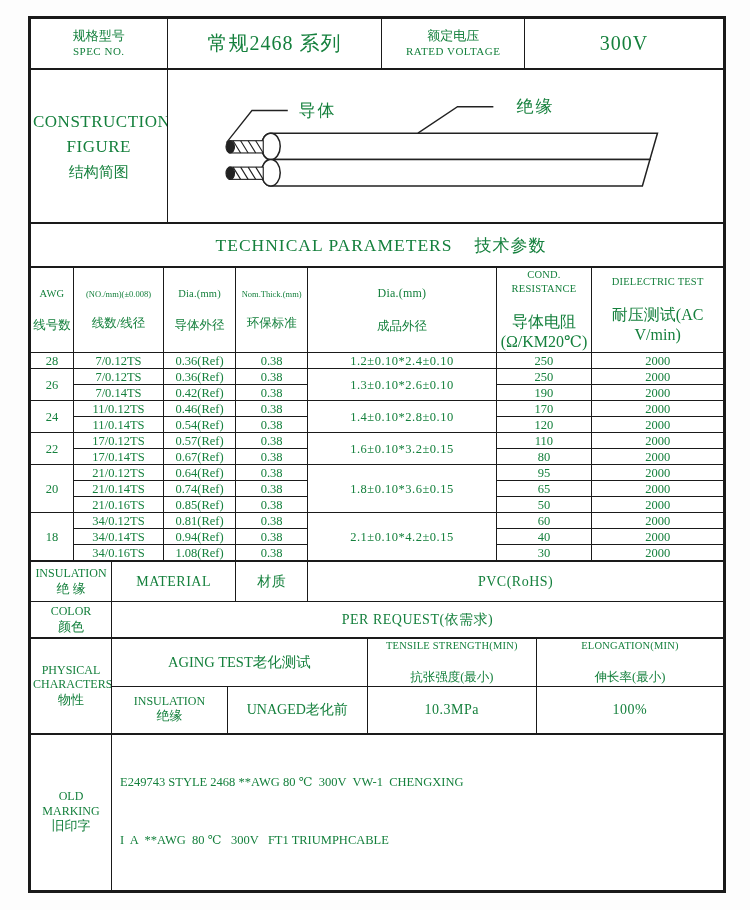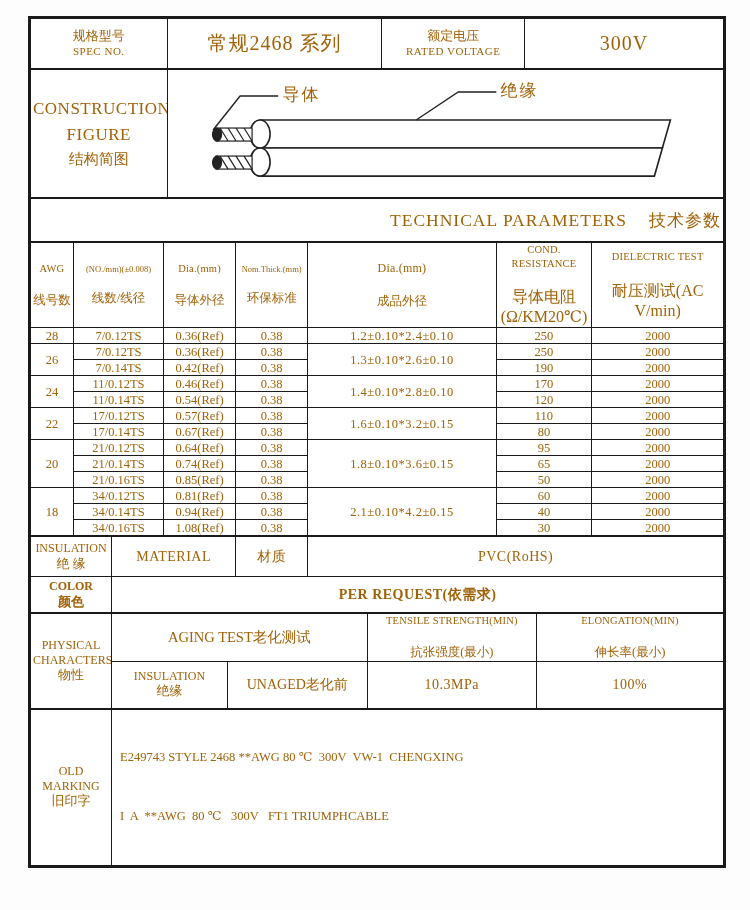--- a/index.html
+++ b/index.html
@@ -1,37 +1,37 @@
 <!DOCTYPE html>
 <html><head>
 <meta charset="utf-8">
 <style>
   html,body { margin:0; padding:0; }
   .page { position:relative; width:750px; height:910px; background:#fdfdfd;
-          font-family:"Liberation Serif","DejaVu Serif",serif; color:#a16207; overflow:hidden; }
+          font-family:"Liberation Serif","DejaVu Serif",serif; color:#15803d; overflow:hidden; }
   .doc { position:absolute; left:28px; top:16px; width:694px; border:2px solid #1a1a1a; background:#fff; }
   table { border-collapse:collapse; table-layout:fixed; width:100%; }
   td { border:1.5px solid #1a1a1a; text-align:center; vertical-align:middle; padding:0 2px; overflow:hidden; }
   .lbl-en { font-size:11px; line-height:1.25; letter-spacing:0.5px; }
   .lbl-zh { font-size:13px; line-height:1.3; }
   .big    { font-size:20px; letter-spacing:1px; }
   .r1 { height:50px; } .r2 { height:52px; }
   .fig-row { height:125px; }
   .title-row { height:43px; }
-  .title-cell { text-align:right; padding-left:10px; font-size:17.5px; letter-spacing:1px; }
+  .title-cell { text-align:center; padding-left:10px; font-size:17.5px; letter-spacing:1px; }
   .title-zh { margin-left:22px; font-size:17px; }
   .hdr { height:44px; }
   .h-en { font-size:10.5px; line-height:1.3; letter-spacing:0.2px; }
   .h-zh { font-size:12.5px; line-height:1.25;margin-top:17px; }
   .h-tiny { font-size:8.5px; letter-spacing:0; }
   .drow { height:16px; }
   .drow td { font-size:12.5px; line-height:1; }
   .odia { font-size:14px; letter-spacing:0.5px; }
   .mrow { height:40px; }
-  .crow { height:36px;font-weight:bold; }
+  .crow { height:36px; }
   .mat-lbl-en { font-size:12px; line-height:1.2; }
   .mat-lbl-zh { font-size:13px; line-height:1.3; }
   .mat-val { font-size:14px; letter-spacing:0.5px; }
   .ph1 { height:36px; } .ph2 { height:47px; }
   .mark-row { height:40px; }
   .mark-val { text-align:left; padding-left:8px; font-size:12.5px; line-height:1.55; white-space:pre; }
   .figure-wrap { position:relative; width:100%; height:100%; }
   .fig-label { position:absolute; font-size:17px; letter-spacing:2px; }
   .cons-en { font-size:17px; line-height:1.5; letter-spacing:0.5px; }
   .cons-zh { font-size:15px; line-height:1.6; }
@@ -70,21 +70,21 @@
           <col style="width:19.7%">
           <col style="width:80.3%">
         </colgroup>
       <tbody>
           <tr class="fig-row">
         <td>
           <div class="cons-en">CONSTRUCTION</div>
           <div class="cons-en">FIGURE</div>
           <div class="cons-zh">结构简图</div>
         </td>
-        <td style="padding:0">
+        <td style="padding:16px">
           <div class="figure-wrap">
             <svg width="100%" height="100%" viewBox="0 0 555 123">
 
               <g stroke="#222" stroke-width="1.6" fill="#fff">
                 <path d="M92 50 H502 L494 78 H92 A10 14 0 0 1 92 50 Z"></path>
                 <path d="M92 78 H494 L486 106 H92 A10 14 0 0 1 92 78 Z"></path>
                 <ellipse cx="92" cy="64" rx="10" ry="14"></ellipse>
                 <ellipse cx="92" cy="92" rx="10" ry="14"></ellipse>
               </g>
 

